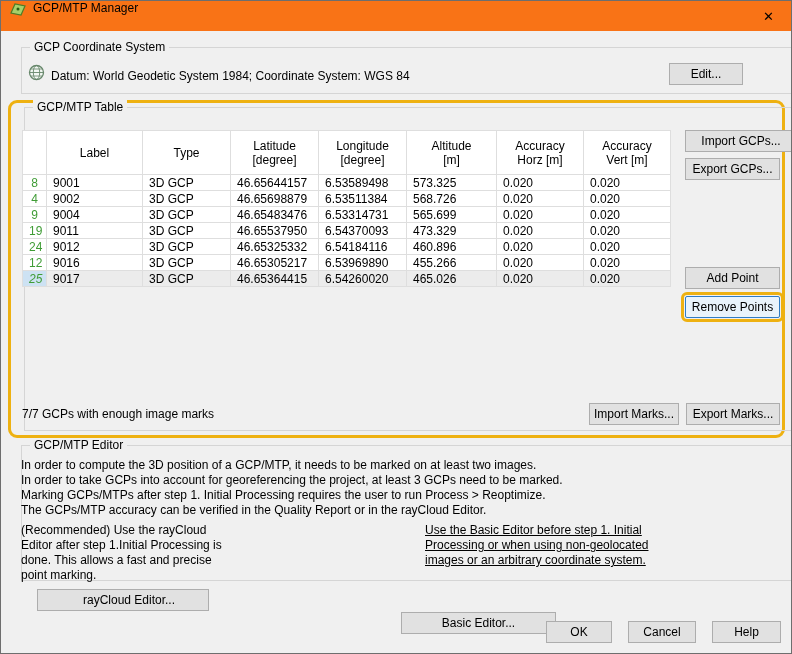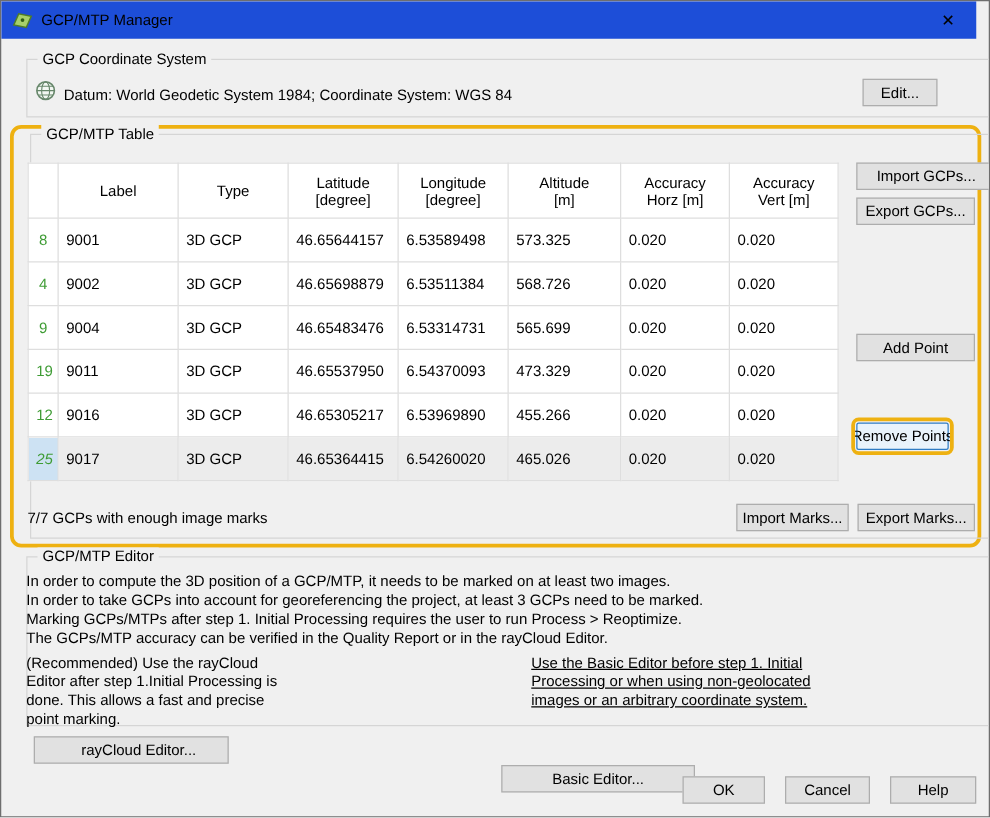--- a/index.html
+++ b/index.html
@@ -3,22 +3,22 @@
 <meta charset="utf-8">
 <style>
   * { box-sizing: border-box; margin: 0; padding: 0; }
   body { background: #ffffff; font-family: "Liberation Sans", sans-serif; }
   .window {
     position: relative; width: 792px; height: 654px;
     background: #f0f0f0; border: 1px solid #6e6e6e;
     font-size: 12px; color: #000; overflow: hidden;
   }
   .titlebar {
-    position: absolute; left: 0; top: 0; right: 10px; height: 30px;
-    background: #1d4ed8; display: flex; align-items: center; gap: 6px;
+    position: absolute; left: 0; top: 0; right: 0; height: 30px;
+    background: #f97316; display: flex; gap: 6px;
     padding-left: 8px;
   }
   .titlebar .title { font-size: 12px; }
   .close-btn {
     position: absolute; right: 0; top: 0; width: 45px; height: 30px;
     display: flex; align-items: center; justify-content: center;
     font-size: 13px; color: #000;
   }
   .groupbox { position: absolute; border: 1px solid #d5d5d5; margin-left: 12px; }
   .group-title {
@@ -46,21 +46,21 @@
     border: 1px solid #b5b5b5; font-size: 12px;
   }
   .gcp-table th, .gcp-table td {
     border: 1px solid #dedede; padding: 0 6px;
     overflow: hidden; white-space: nowrap;
   }
   .gcp-table thead th {
     font-weight: normal; text-align: center; vertical-align: middle;
     height: 44px; white-space: pre-line; line-height: 14px; background: #fff;
   }
-  .gcp-table tbody td { height: 35px; text-align: left; background: #fff; }
+  .gcp-table tbody td { height: 16px; text-align: left; background: #fff; }
   .gcp-table tbody th.row-num {
     font-weight: normal; color: #3f9c35; text-align: center; background: #fff;
   }
   .gcp-table tr.selected td { background: #ececec; }
   .gcp-table tr.selected th.row-num { background: #cde2f3; font-style: italic; }
   .static-text { position: absolute; font-size: 12px; line-height: 15px; }
   .note { position: absolute; font-size: 12px; line-height: 15px; }
 </style>
 </head>
 <body>
@@ -86,21 +86,21 @@
   <span class="abs" style="left:27px; top:63px;">
     <svg width="17" height="17" viewBox="0 0 17 17">
       <circle cx="8.5" cy="8.5" r="7" fill="#f2f7f2" stroke="#67876b" stroke-width="1.3"></circle>
       <ellipse cx="8.5" cy="8.5" rx="3.2" ry="7" fill="none" stroke="#67876b" stroke-width="0.9"></ellipse>
       <line x1="1.5" y1="8.5" x2="15.5" y2="8.5" stroke="#67876b" stroke-width="0.9"></line>
       <line x1="2.6" y1="5" x2="14.4" y2="5" stroke="#67876b" stroke-width="0.8"></line>
       <line x1="2.6" y1="12" x2="14.4" y2="12" stroke="#67876b" stroke-width="0.8"></line>
     </svg>
   </span>
   <div class="static-text" style="left:50px; top:68px;">Datum: World Geodetic System 1984; Coordinate System: WGS 84</div>
-  <div class="btn" style="left:689px; top:62px; width:60px;">Edit...</div>
+  <div class="btn" style="left:668px; top:62px; width:74px;">Edit...</div>
 
   <div class="gold-ring"></div>
 
   <div class="groupbox" style="left:11px; top:106px; width:768px; height:324px;">
     <span class="group-title">GCP/MTP Table</span>
   </div>
 
   <table class="gcp-table">
     <colgroup>
       <col style="width:24px">
@@ -164,20 +164,30 @@
           <th class="row-num">19</th>
           <td>9011</td>
           <td>3D GCP</td>
           <td>46.65537950</td>
           <td>6.54370093</td>
           <td>473.329</td>
           <td>0.020</td>
           <td>0.020</td>
         </tr>
         <tr>
+          <th class="row-num">24</th>
+          <td>9012</td>
+          <td>3D GCP</td>
+          <td>46.65325332</td>
+          <td>6.54184116</td>
+          <td>460.896</td>
+          <td>0.020</td>
+          <td>0.020</td>
+        </tr>
+        <tr>
           <th class="row-num">12</th>
           <td>9016</td>
           <td>3D GCP</td>
           <td>46.65305217</td>
           <td>6.53969890</td>
           <td>455.266</td>
           <td>0.020</td>
           <td>0.020</td>
         </tr>
         <tr class="selected">
@@ -189,37 +199,37 @@
           <td>465.026</td>
           <td>0.020</td>
           <td>0.020</td>
         </tr>
       </tbody>
   </table>
 
   <div class="btn" style="left:684px; top:129px; width:112px;">Import GCPs...</div>
   <div class="btn" style="left:684px; top:266px; width:95px;">Add Point</div>
   <div class="btn" style="left:684px; top:157px; width:95px;">Export GCPs...</div>
-  <div class="btn btn-remove" style="left:684px; top:295px; width:74px;margin-top:42px;">Remove Points</div>
+  <div class="btn btn-remove" style="left:684px; top:295px; width:95px;">Remove Points</div>
 
   <div class="static-text" style="left:21px; top:406px;">7/7 GCPs with enough image marks</div>
   <div class="btn" style="left:588px; top:402px; width:90px;">Import Marks...</div>
   <div class="btn" style="left:685px; top:402px; width:94px;">Export Marks...</div>
 
   <div class="groupbox" style="left:8px; top:444px; width:776px; height:136px;">
     <span class="group-title">GCP/MTP Editor</span>
   </div>
   <div class="static-text" style="left:20px; top:457px; width:740px;">
     <div>In order to compute the 3D position of a GCP/MTP, it needs to be marked on at least two images.</div>
     <div>In order to take GCPs into account for georeferencing the project, at least 3 GCPs need to be marked.</div>
     <div>Marking GCPs/MTPs after step 1. Initial Processing requires the user to run Process &gt; Reoptimize.</div>
     <div>The GCPs/MTP accuracy can be verified in the Quality Report or in the rayCloud Editor.</div>
   </div>
   <div class="note" style="left:20px; top:522px; width:215px;">(Recommended) Use the rayCloud Editor after step 1.Initial Processing is done. This allows a fast and precise point marking.</div>
   <div class="note" style="left:424px; top:522px; width:225px;text-decoration:underline;">Use the Basic Editor before step 1. Initial Processing or when using non-geolocated images or an arbitrary coordinate system.</div>
-  <div class="btn" style="left:26px; top:588px; width:156px;padding-left:12px;">rayCloud Editor...</div>
+  <div class="btn" style="left:36px; top:588px; width:172px;padding-left:12px;">rayCloud Editor...</div>
   <div class="btn" style="left:400px; top:588px; width:155px;margin-top:23px;">Basic Editor...</div>
 
   <div class="btn" style="left:545px; top:620px; width:66px;">OK</div>
   <div class="btn" style="left:627px; top:620px; width:68px;">Cancel</div>
   <div class="btn" style="left:711px; top:620px; width:69px;">Help</div>
 
 </div>
 
 </body></html>

